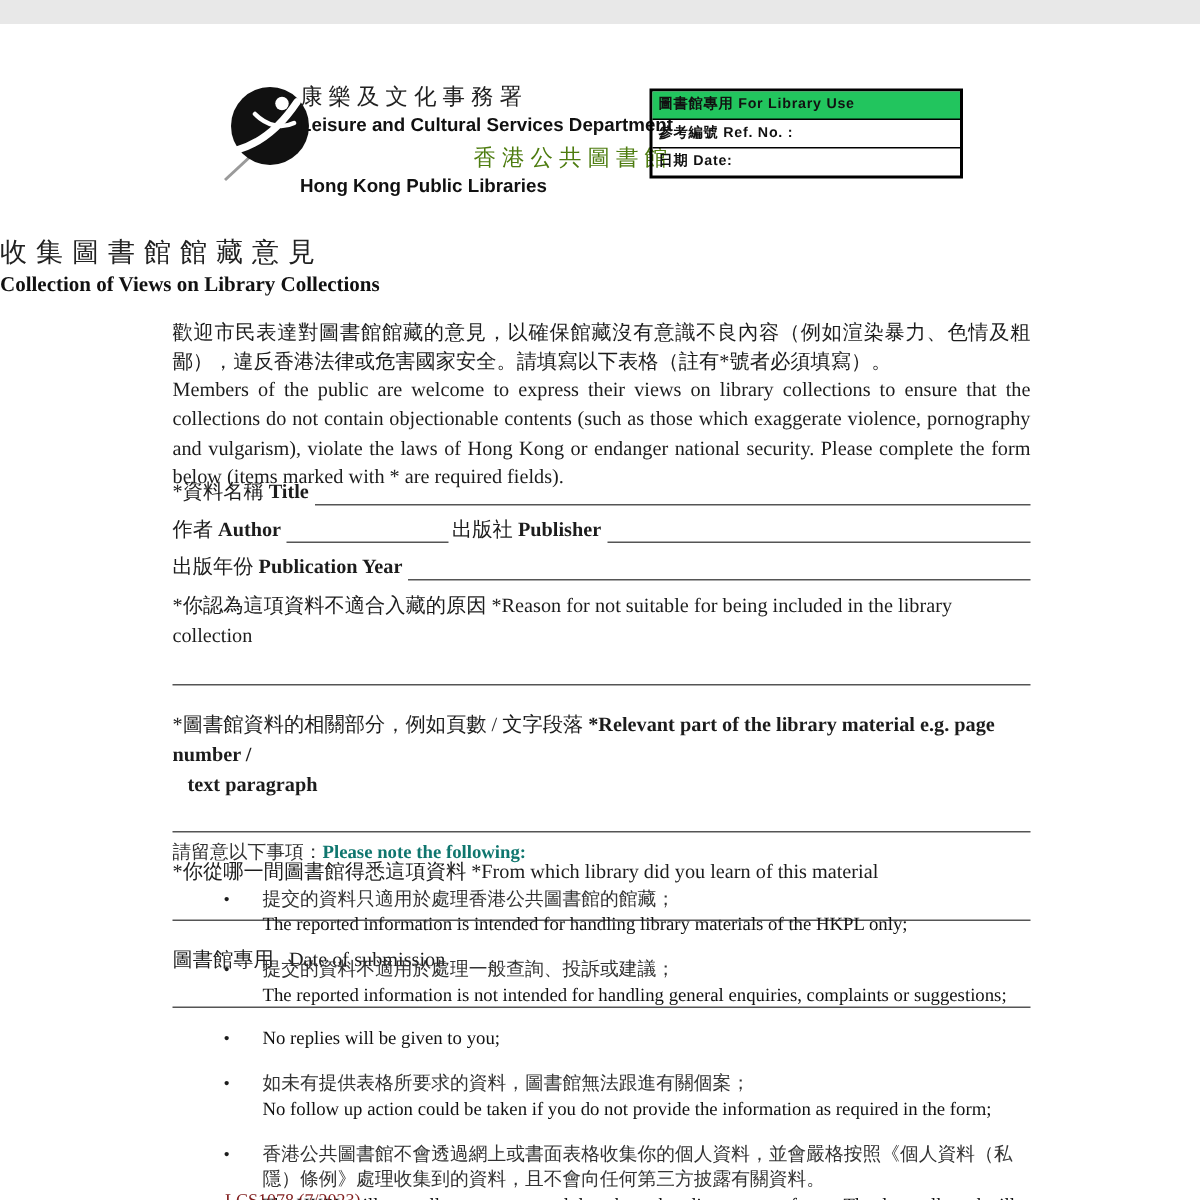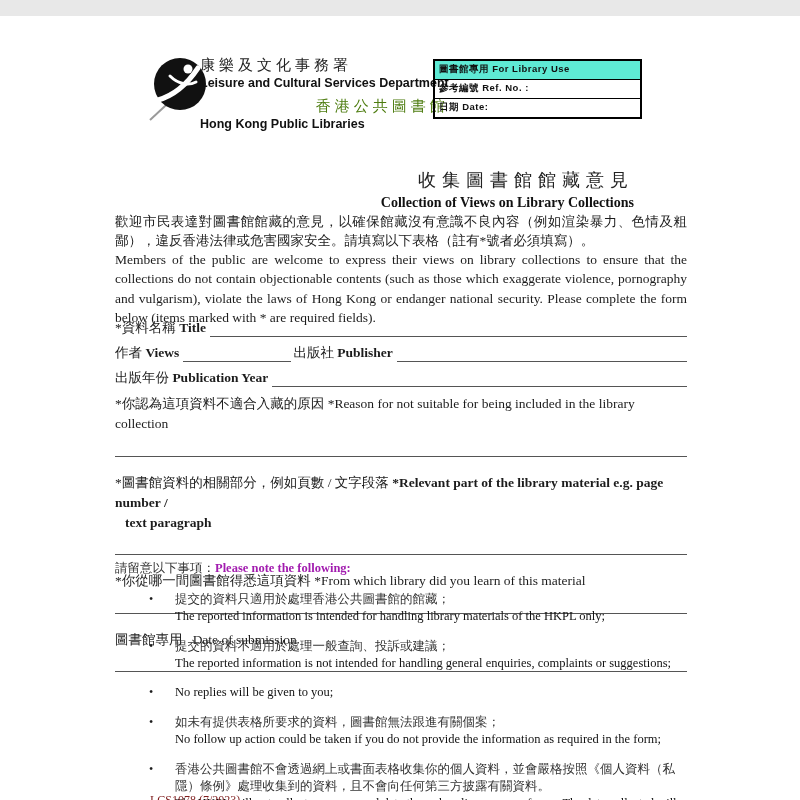--- a/index.html
+++ b/index.html
@@ -15,42 +15,42 @@
   .dept-en{font-family:"Liberation Sans","DejaVu Sans",sans-serif;font-weight:bold;font-size:12.5px;margin-top:4px;color:#111;}
   .org-zh{font-size:15px;letter-spacing:4px;margin-top:9px;color:#4d7c0f;text-align:right;}
   .org-en{font-family:"Liberation Sans","DejaVu Sans",sans-serif;font-weight:bold;font-size:12.5px;margin-top:4px;color:#111;}
   .office-box{
     position:absolute;left:433px;top:43px;width:205px;
     border:2px solid #000;font-family:"Liberation Sans","DejaVu Sans",sans-serif;
     font-weight:bold;font-size:9.5px;color:#111;
   }
   .office-box .obx-row{padding:2px 4px 3px 4px;border-bottom:1px solid #000;letter-spacing:.5px;}
   .office-box .obx-row:last-child{border-bottom:none;}
-  .office-box .obx-head{background:#5eead4;}
+  .office-box .obx-head{background:#22c55e;}
   
-  .doc-title{position:absolute;left:0;top:152px;width:634px;text-align:right;}
+  .doc-title{position:absolute;left:0;top:140px;width:634px;text-align:left;}
   .doc-title .t-zh{font-size:18px;letter-spacing:6px;color:#222;}
   .doc-title .t-en{font-size:14px;font-weight:bold;margin-top:3px;color:#111;}
   
   .intro{position:absolute;left:115px;top:196px;width:572px;font-size:13.5px;line-height:1.42;text-align:justify;}
   .intro p{margin:0;}
   
   .formarea{position:absolute;left:115px;top:303px;width:572px;font-size:13.5px;}
   .frow{display:flex;align-items:flex-end;margin-bottom:7px;}
   .flabel{white-space:nowrap;}
   .flabel .en{font-weight:bold;}
   .blank{flex:1 1 auto;border-bottom:1px solid #555;height:15px;margin-left:4px;}
   .blank.fixed{flex:0 0 auto;}
   .lineonly{border-bottom:1px solid #555;height:1px;margin:20px 0 16px 0;}
   .wraplabel{margin-bottom:0;line-height:1.5;}
   .wraplabel .cont{padding-left:10px;}
   
   .notes{position:absolute;left:115px;top:544px;width:572px;font-size:12.5px;line-height:1.35;}
   .notes-heading{margin-bottom:14px;color:#333;}
-  .notes-heading .en{font-weight:bold;color:#a21caf;}
+  .notes-heading .en{font-weight:bold;color:#0f766e;}
   .note{display:flex;margin-bottom:13px;}
   .note .dot{flex:0 0 26px;padding-left:34px;font-size:12px;line-height:1.4;}
   .note .ntext{flex:1;}
   .note .zh{color:#333;}
   .note .en{color:#111;}
   
   .footer-code{position:absolute;left:150px;top:777px;font-size:12px;color:#7f1d1d;}
 </style>
 </head>
 <body>
@@ -90,21 +90,21 @@
   </div>
 
   <div class="formarea">
 
     <div class="frow">
       <span class="flabel"><span>*資料名稱</span> <span class="en">Title</span></span>
       <span class="blank"></span>
     </div>
 
     <div class="frow">
-      <span class="flabel"><span>作者</span> <span class="en">Views</span></span>
+      <span class="flabel"><span>作者</span> <span class="en">Author</span></span>
       <span class="blank fixed" style="width:108px;"></span>
       <span class="flabel" style="margin-left:2px;"><span>出版社</span> <span class="en">Publisher</span></span>
       <span class="blank"></span>
     </div>
 
     <div class="frow">
       <span class="flabel"><span>出版年份</span> <span class="en">Publication Year</span></span>
       <span class="blank"></span>
     </div>
 

